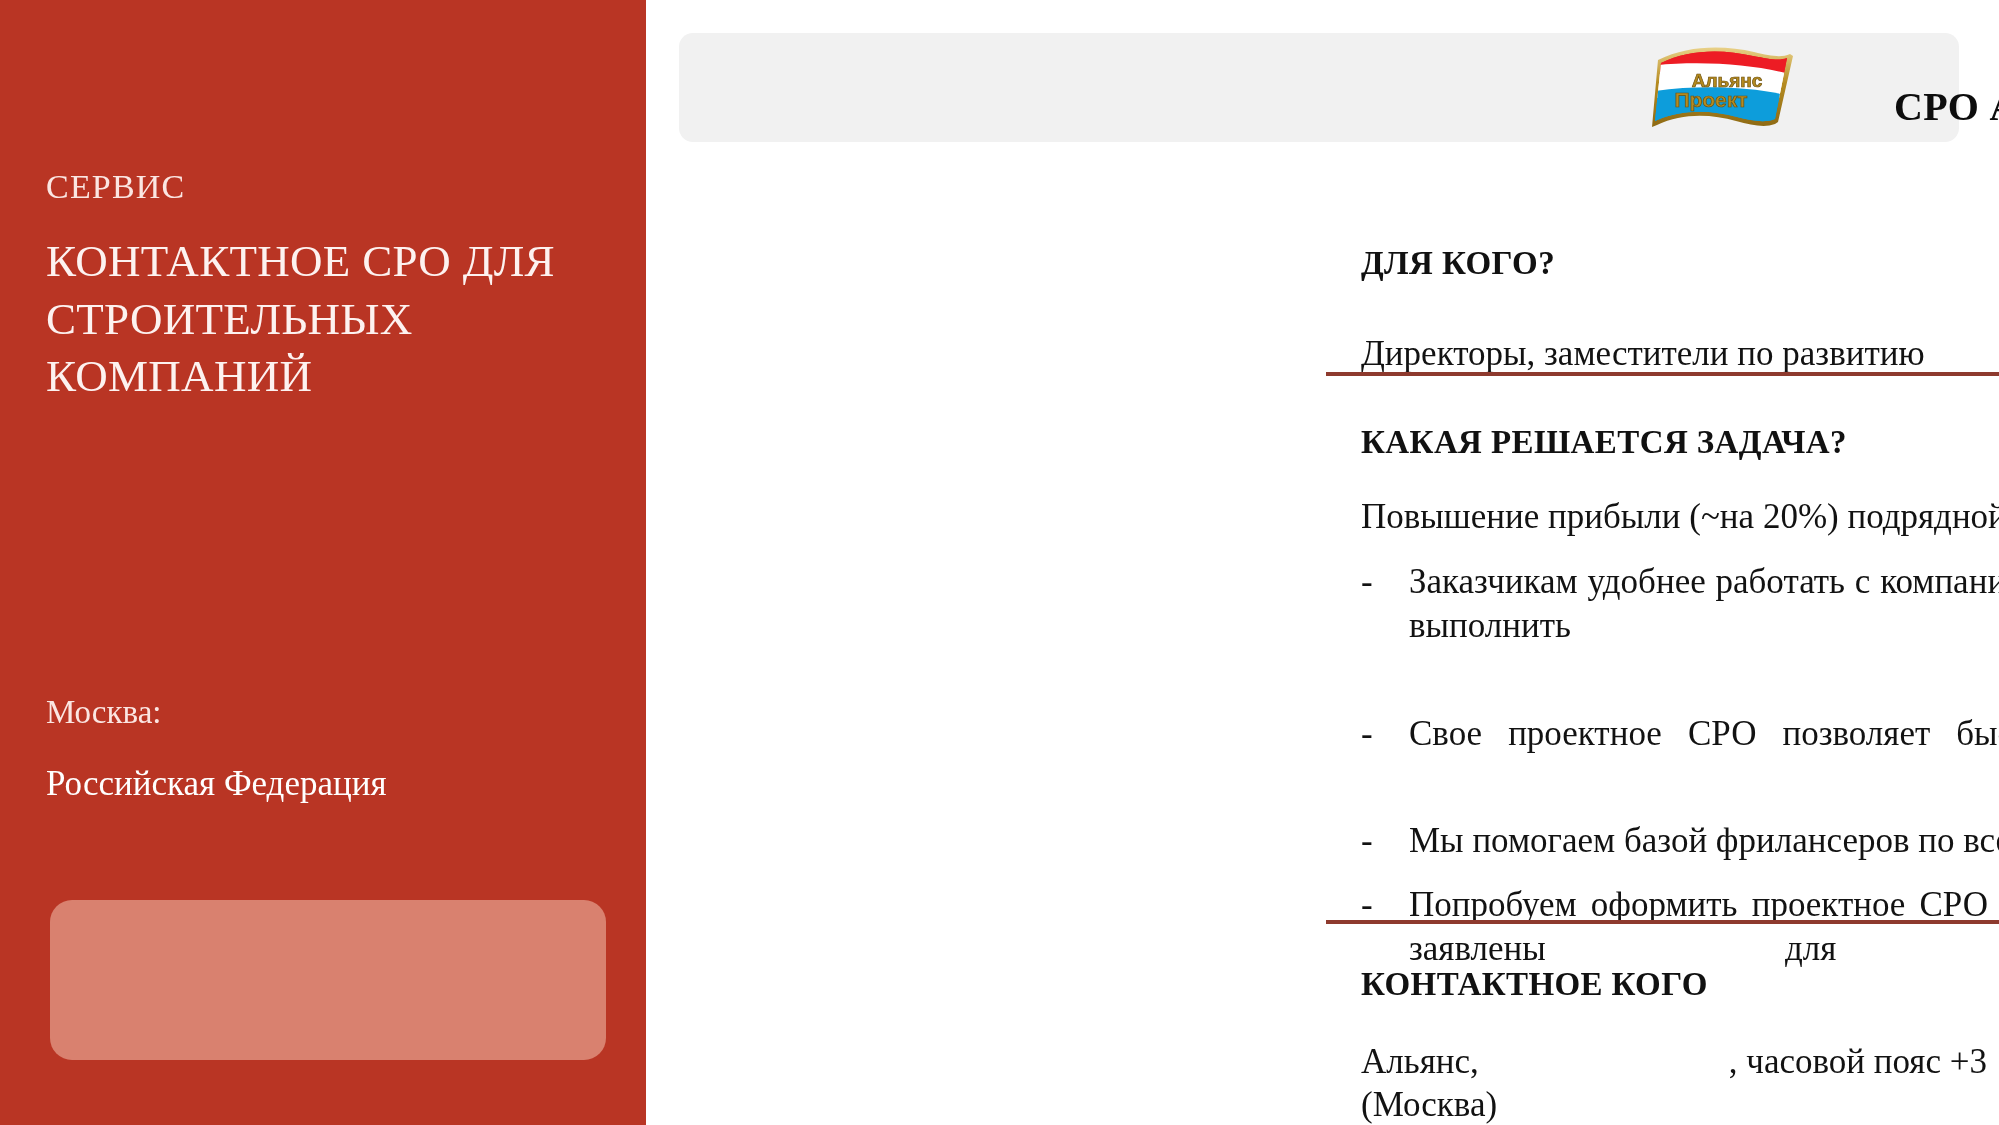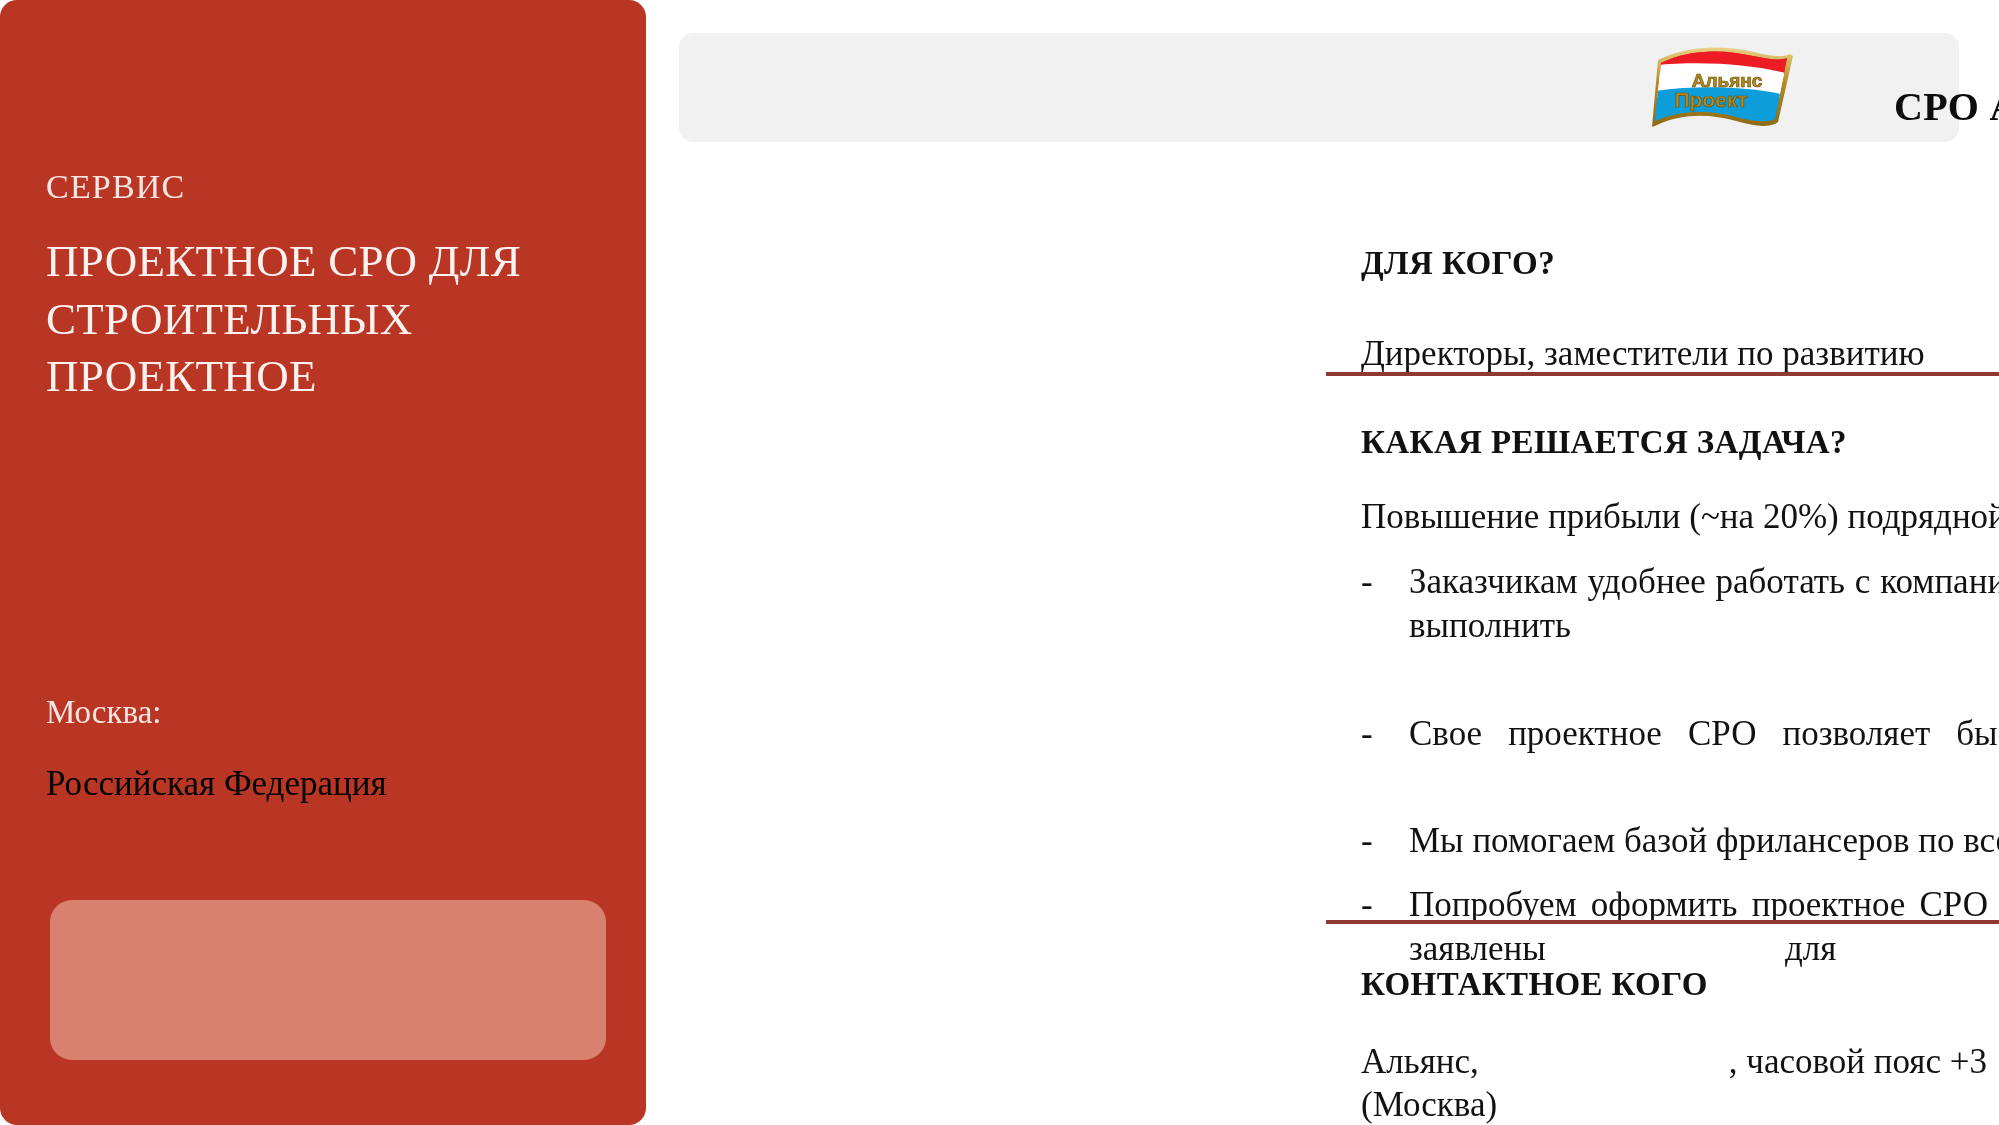--- a/index.html
+++ b/index.html
@@ -24,21 +24,20 @@
   }
 
   
   .sidebar {
     position: relative;
     width: 646px;
     height: 1125px;
     background: #b93524;
     flex: 0 0 646px;
     padding: 0 48px;
-    border-radius: 17px;
   }
 
   .sidebar-eyebrow {
     position: absolute;
     left: 46px;
     top: 168px;
     font-size: 34px;
     letter-spacing: 1.2px;
     color: #fbe6e2;
     font-weight: 400;
@@ -65,21 +64,21 @@
     font-size: 33px;
     color: #fbe6e2;
     line-height: 1.2;
   }
 
   .sidebar-region-value {
     position: absolute;
     left: 46px;
     top: 763px;
     font-size: 35px;
-    color: #000000;
+    color: #ffffff;
     line-height: 1.2;
   }
 
   .sidebar-redaction {
     position: absolute;
     left: 50px;
     top: 900px;
     width: 556px;
     height: 160px;
     background: #d9816f;
@@ -205,21 +204,21 @@
   }
 </style>
 </head>
 <body>
 
 <div class="slide">
 
   <aside class="sidebar">
     <div class="sidebar-eyebrow">СЕРВИС</div>
 
-    <h1 class="sidebar-title">ПРОЕКТНОЕ СРО ДЛЯ СТРОИТЕЛЬНЫХ ПРОЕКТНОЕ</h1>
+    <h1 class="sidebar-title">КОНТАКТНОЕ СРО ДЛЯ СТРОИТЕЛЬНЫХ КОМПАНИЙ</h1>
 
     <div class="sidebar-region-label">Москва:</div>
 
     <div class="sidebar-region-value">Российская Федерация</div>
 
     <div class="sidebar-redaction"></div>
   </aside>
 
   <main class="content">
 

